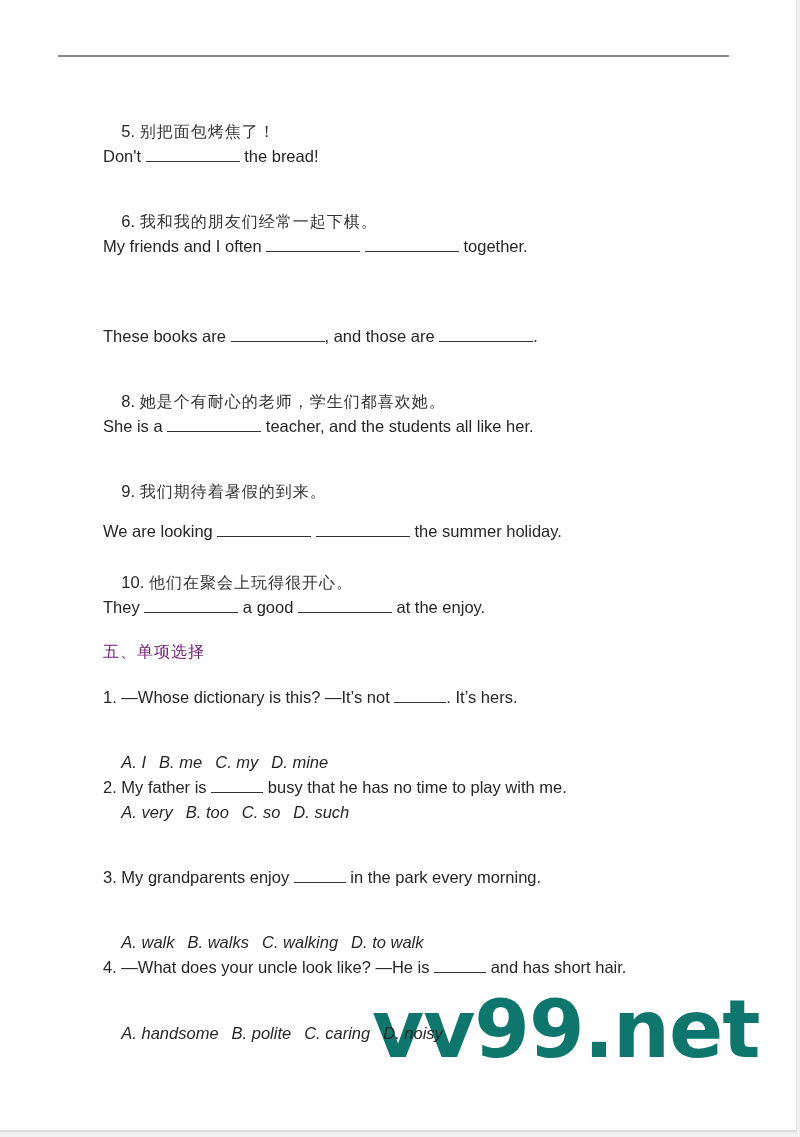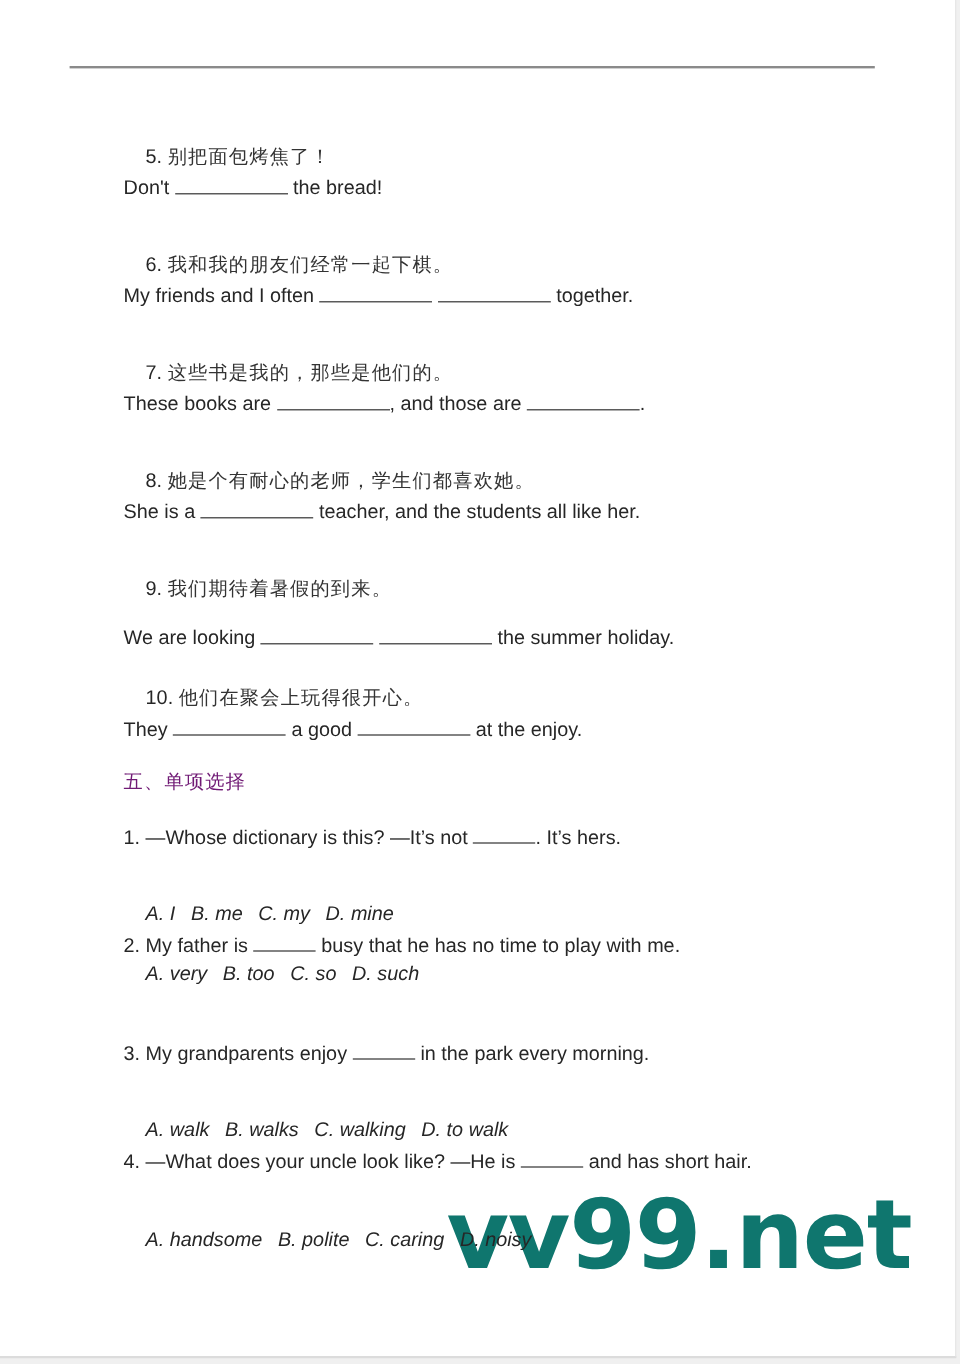--- a/index.html
+++ b/index.html
@@ -37,23 +37,20 @@
   <div class="line" style="top:101px">
     <span>5.</span> <span class="cn">别把面包烤焦了！</span>
   </div>
   <div class="line" style="top:146px"><span>Don't </span><span class="blank b10"></span><span> the bread!</span></div>
 
   <div class="line" style="top:191px">
     <span>6.</span> <span class="cn">我和我的朋友们经常一起下棋。</span>
   </div>
   <div class="line" style="top:236px"><span>My friends and I often </span><span class="blank b10"></span><span> </span><span class="blank b10"></span><span> together.</span></div>
 
-  <div class="line" style="top:281px">
-    <span>7.</span> <span class="cn">这些书是我的，那些是他们的。</span>
-  </div>
   <div class="line" style="top:326px"><span>These books are </span><span class="blank b10"></span><span>, and those are </span><span class="blank b10"></span><span>.</span></div>
 
   <div class="line" style="top:371px">
     <span>8.</span> <span class="cn">她是个有耐心的老师，学生们都喜欢她。</span>
   </div>
   <div class="line" style="top:416px"><span>She is a </span><span class="blank b10"></span><span> teacher, and the students all like her.</span></div>
 
   <div class="line" style="top:461px">
     <span>9.</span> <span class="cn">我们期待着暑假的到来。</span>
   </div>

